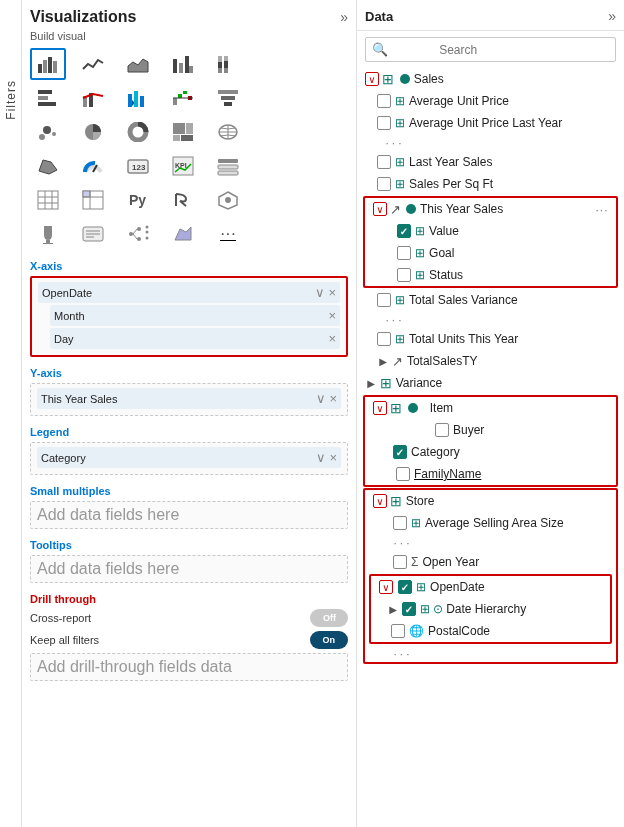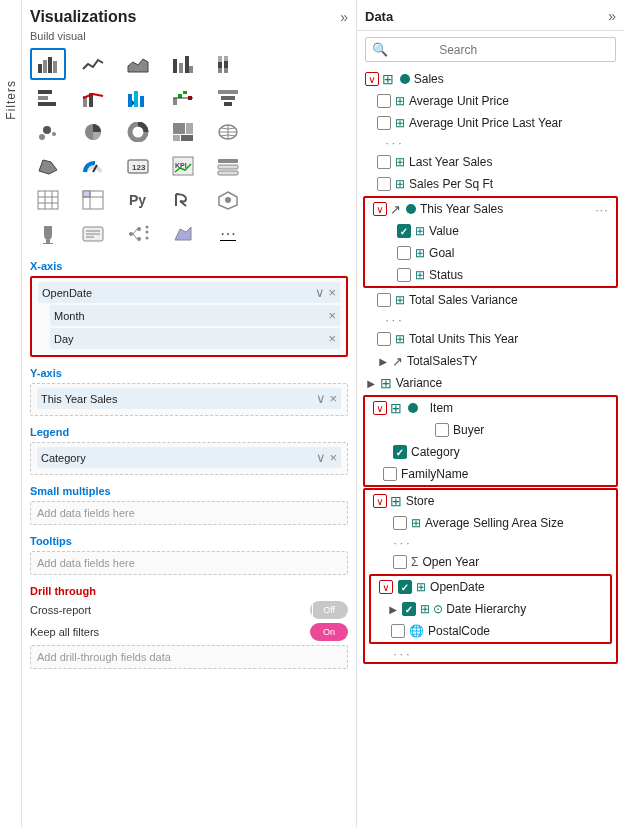--- a/index.html
+++ b/index.html
@@ -129,21 +129,21 @@
       color: #888;
       font-size: 13px;
     }
     .field-expand {
       cursor: pointer;
       color: #888;
       font-size: 13px;
     }
 
     .add-data-placeholder {
-      font-size: 11px;
+      font-size: 16px;
       color: #999;
       padding: 4px 0;
     }
 
     
     .toggle-row {
       display: flex;
       justify-content: space-between;
       align-items: center;
       margin: 4px 0;
@@ -162,33 +162,33 @@
       cursor: pointer;
       font-size: 9px;
       font-weight: 600;
       color: #fff;
     }
     .toggle.off {
       background: #c8c8c8;
       justify-content: flex-start;
     }
     .toggle.on {
-      background: #ec4899;
+      background: #0c4a6e;
       justify-content: flex-end;
     }
     .toggle-knob {
       width: 14px;
       height: 14px;
       background: #fff;
       border-radius: 50%;
     }
     .toggle-text {
       margin: 0 11px;
       font-size: 9px;
-      font-weight: 400;
+      font-weight: 700;
     }
 
     
     .data-panel {
       flex: 1;
       background: #fff;
       overflow-y: auto;
       padding: 8px 0;
     }
     .data-panel-header {
@@ -736,21 +736,21 @@
       <span class="item-label" style="margin-left:12px;">Item</span>
     </div>
     <div class="tree-item" style="padding-left:28px;margin-left:42px;">
       <div class="checkbox"></div>
       <span class="item-label">Buyer</span>
     </div>
     <div class="tree-item" style="padding-left:28px;">
       <div class="checkbox checked"></div>
       <span class="item-label">Category</span>
     </div>
-    <div class="tree-item" style="padding-left:18px;">
+    <div class="tree-item" style="padding-left:31px;text-decoration:underline;">
       <div class="checkbox"></div>
       <span class="item-label">FamilyName</span>
     </div>
   </div>
 
   <div style="border: 2px solid #cc0000; border-radius: 2px; margin: 1px 6px;">
     <div class="tree-item">
       <div class="collapse-indicator">
           <span>∨</span>
         </div>

